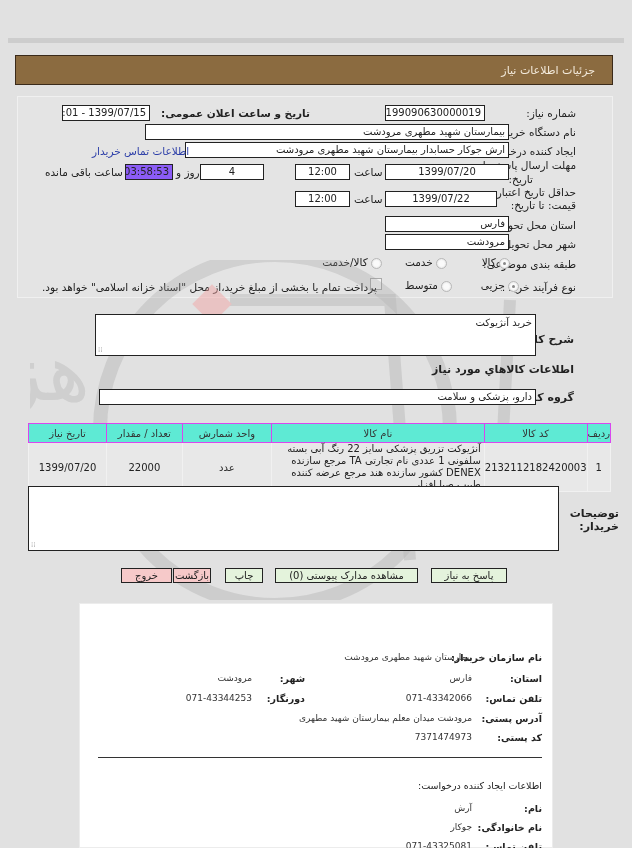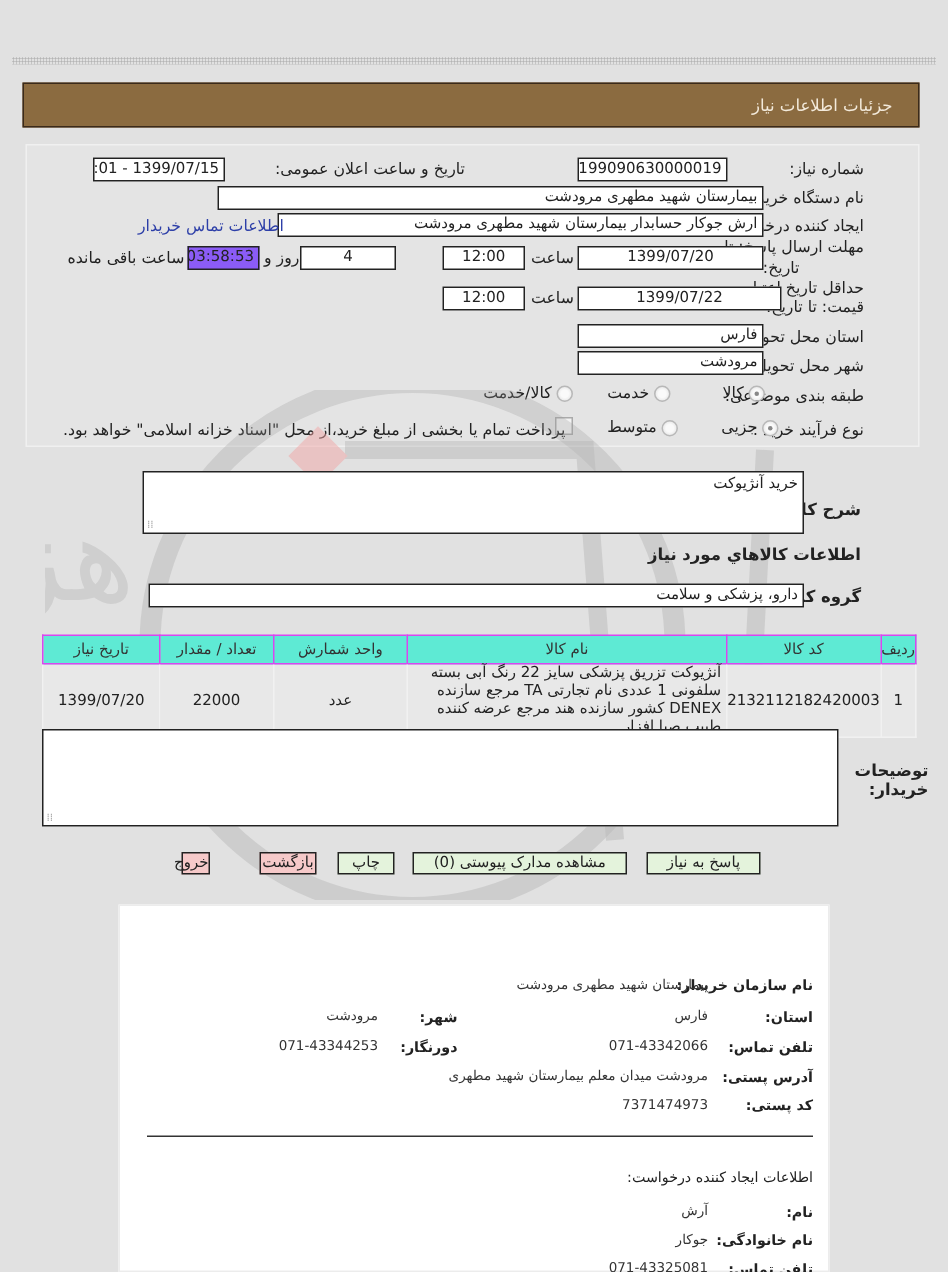--- a/index.html
+++ b/index.html
@@ -45,21 +45,21 @@
 <div class="dotline"></div>
 
 <div class="title-bar">
   <span>جزئیات اطلاعات نیاز</span>
 </div>
 
 <div class="panel"></div>
 
 <span class="abs lbl" style="right:56px;top:107px;">شماره نیاز:</span>
 <div class="box center" style="left:385px;top:105px;width:100px;">1199090630000019</div>
-<span class="abs lbl" style="right:322px;top:107px;">تاریخ و ساعت اعلان عمومی:</span>
+<span class="abs lbl" style="right:322px;top:107px;font-weight:bold;">تاریخ و ساعت اعلان عمومی:</span>
 <div class="box center" style="left:62px;top:105px;width:88px;">1399/07/15 - 17:01</div>
 
 <span class="abs lbl" style="right:56px;top:126px;">نام دستگاه خریدار:</span>
 <div class="box" style="left:145px;top:124px;width:364px;">بیمارستان شهید مطهری مرودشت</div>
 
 <span class="abs lbl" style="right:56px;top:145px;">ایجاد کننده درخواست:</span>
 <div class="box" style="left:185px;top:142px;width:324px;">ارش  جوکار حسابدار بیمارستان شهید مطهری مرودشت</div>
 <span class="abs link" style="left:92px;top:145px;">اطلاعات تماس خریدار</span>
 
 <span class="abs lbl" style="right:56px;top:159px;">مهلت ارسال پاسخ: تا</span>
@@ -67,21 +67,21 @@
 <div class="box center" style="left:385px;top:164px;width:124px;">1399/07/20</div>
 <span class="abs lbl" style="left:354px;top:166px;">ساعت</span>
 <div class="box center" style="left:295px;top:164px;width:55px;">12:00</div>
 <div class="box center" style="left:200px;top:164px;width:64px;">4</div>
 <span class="abs lbl" style="left:176px;top:166px;">روز و</span>
 <div class="box center yellow" style="left:125px;top:164px;width:48px;">03:58:53</div>
 <span class="abs lbl" style="left:45px;top:166px;">ساعت باقی مانده</span>
 
 <span class="abs lbl" style="right:56px;top:186px;">حداقل تاریخ اعتبار</span>
 <span class="abs lbl" style="right:56px;top:199px;">قیمت: تا تاریخ:</span>
-<div class="box center" style="left:385px;top:191px;width:136px;">1399/07/22</div>
+<div class="box center" style="left:385px;top:191px;width:112px;">1399/07/22</div>
 <span class="abs lbl" style="left:354px;top:193px;">ساعت</span>
 <div class="box center" style="left:295px;top:191px;width:55px;">12:00</div>
 
 <span class="abs lbl" style="right:56px;top:219px;">استان محل تحویل:</span>
 <div class="box" style="left:385px;top:216px;width:124px;">فارس</div>
 <span class="abs lbl" style="right:56px;top:238px;">شهر محل تحویل:</span>
 <div class="box" style="left:385px;top:234px;width:124px;">مرودشت</div>
 
 <span class="abs lbl" style="right:56px;top:258px;">طبقه بندی موضوعی:</span>
 <span class="abs" style="right:122px;top:256px;">
@@ -157,21 +157,21 @@
 <span class="abs bold" style="right:13px;top:507px;">توضیحات</span>
 <span class="abs bold" style="right:13px;top:520px;">خریدار:</span>
 <div class="tarea" style="left:28px;top:486px;width:531px;height:65px;">
   <span class="grip">⁞⁞</span>
 </div>
 
 <div class="btn green" style="left:431px;width:76px;">پاسخ به نیاز</div>
 <div class="btn green" style="left:275px;width:143px;">مشاهده مدارک پیوستی (0)</div>
 <div class="btn green" style="left:225px;width:38px;">چاپ</div>
 <div class="btn pink" style="left:173px;width:38px;">بازگشت</div>
-<div class="btn pink" style="left:121px;width:19px;">خروج</div>
+<div class="btn pink" style="left:121px;width:51px;">خروج</div>
 
 <div class="card">
 
   <span class="cl" style="right:10px;top:48px;">نام سازمان خریدار:</span>
   <span class="cv" style="right:80px;top:48px;">بیمارستان شهید مطهری مرودشت</span>
 
   <span class="cl" style="right:10px;top:69px;">استان:</span>
   <span class="cv" style="right:80px;top:69px;">فارس</span>
   <span class="cl" style="right:247px;top:69px;">شهر:</span>
   <span class="cv" style="right:300px;top:69px;">مرودشت</span>

